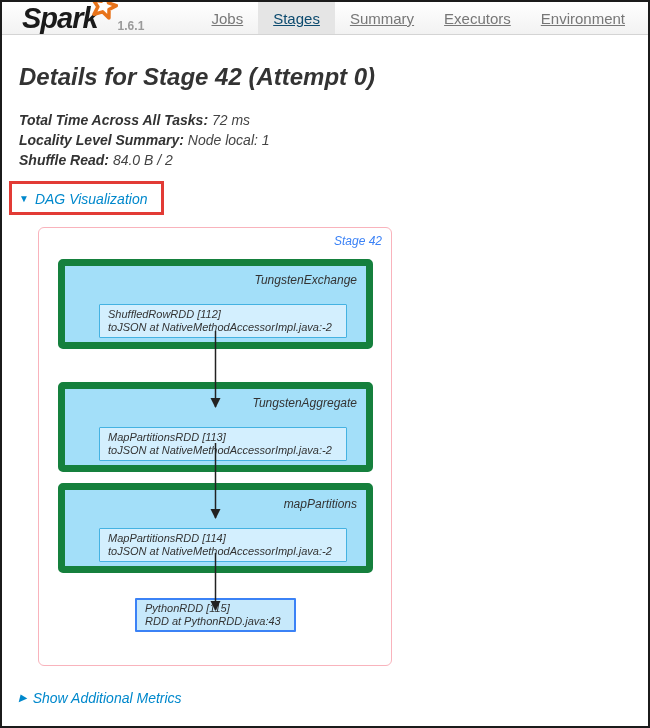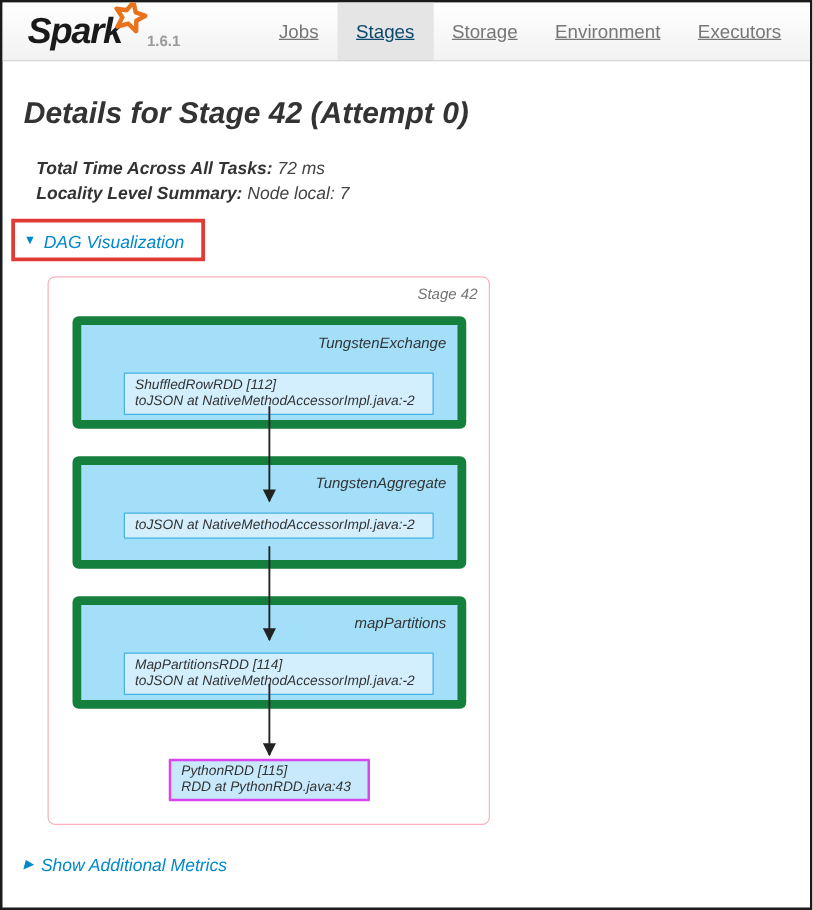--- a/index.html
+++ b/index.html
@@ -10,21 +10,21 @@
     position: relative;
     width: 650px; height: 728px;
     border: 2px solid #1b1b1b;
     background: #ffffff;
     overflow: hidden;
   }
 
   
   .navbar {
     position: relative;
-    height: 47px;
+    height: 33px;
     background: linear-gradient(#ffffff, #f2f2f2);
     border-bottom: 1px solid #d4d4d4;
     display: flex;
     align-items: stretch;
   }
   .brand {
     display: flex;
     align-items: center;
     padding-left: 20px;
     width: 160px;
@@ -83,21 +83,20 @@
     font-weight: bold;
     color: #333333;
     line-height: 1.1;
   }
 
   .summary { margin-top: 20px; }
   .summary-row {
     font-size: 14px;
     line-height: 20px;
     color: #444444;
-    margin-left: 10px;
   }
   .summary-row strong { color: #333333; }
 
   .toggle-link {
     display: inline-flex;
     align-items: center;
     gap: 6px;
     color: #0088cc;
     font-size: 14px;
     cursor: pointer;
@@ -126,33 +125,33 @@
     width: 354px;
     height: 439px;
     background: #ffffff;
     border: 1px solid #f9b3bc;
     border-radius: 6px;
   }
   .stage-label {
     position: absolute;
     top: 6px; right: 9px;
     font-size: 12px;
-    color: #737373;
+    color: #3b82f6;
   }
   .dag-cluster {
     position: absolute;
     left: 19px;
     width: 315px;
     height: 90px;
     background: #a3dff9;
     border: 7px solid #15803d;
     border-radius: 5px;
   }
   .dag-cluster.c1 { top: 31px; }
-  .dag-cluster.c2 { top: 143px; }
+  .dag-cluster.c2 { top: 154px; }
   .dag-cluster.c3 { top: 255px; }
   .cluster-label {
     position: absolute;
     top: 7px; right: 9px;
     font-size: 12px;
     color: #333333;
   }
   .rdd-node {
     position: absolute;
     left: 34px; top: 38px;
@@ -161,24 +160,24 @@
     border: 1.5px solid #44b2e2;
     border-radius: 1px;
     padding: 3px 4px 3px 8px;
     font-size: 11px;
     line-height: 13px;
     color: #333333;
     white-space: nowrap;
     overflow: hidden;
   }
   .rdd-node.output {
-    left: 96px; top: 385px;
+    left: 96px; top: 370px;
     width: 161px;
     background: #c7e9fb;
-    border: 2px solid #d946ef;
+    border: 2px solid #3b82f6;
     padding: 2px 4px 2px 8px;
   }
   .dag-arrows {
     position: absolute;
     left: 0; top: 0;
     pointer-events: none;
   }
 
   .metrics-links { margin-top: 21px; }
   .metrics-links .row { margin-bottom: 5px; }
@@ -194,38 +193,42 @@
         <span>Spark</span>
         <svg class="spark-star" viewBox="0 0 40 40">
           <polygon points="20,3 25.2,14.2 37,15.2 28.2,23.2 31,35 20,28.6 9,35 11.8,23.2 3,15.2 14.8,14.2" fill="#ffffff" stroke="#e8731a" stroke-width="5" stroke-linejoin="round" transform="rotate(14 20 20)"></polygon>
         </svg>
       </span>
       <span class="brand-version">1.6.1</span>
     </div>
     <ul class="nav-tabs">
       <li>Jobs</li>
       <li class="active">Stages</li>
-      <li>Storage</li>
+      <li>Summary</li>
+      <li>Executors</li>
       <li>Environment</li>
-      <li>Executors</li>
     </ul>
   </div>
 
   <div class="content">
 
     <h1 class="page-title">Details for Stage 42 (Attempt 0)</h1>
 
     <div class="summary">
       <div class="summary-row">
         <strong>Total Time Across All Tasks:</strong>
         <span>72 ms</span>
       </div>
       <div class="summary-row">
         <strong>Locality Level Summary:</strong>
-        <span>Node local: 7</span>
+        <span>Node local: 1</span>
+      </div>
+      <div class="summary-row">
+        <strong>Shuffle Read:</strong>
+        <span>84.0 B / 2</span>
       </div>
     </div>
 
     <div class="dag-toggle-wrap">
       <a class="toggle-link">
         <span class="tri">▼</span>
         <span>DAG Visualization</span>
       </a>
     </div>
 
@@ -237,20 +240,21 @@
         <span class="cluster-label">TungstenExchange</span>
         <div class="rdd-node">
           <div>ShuffledRowRDD [112]</div>
           <div>toJSON at NativeMethodAccessorImpl.java:-2</div>
         </div>
       </div>
 
       <div class="dag-cluster c2">
         <span class="cluster-label">TungstenAggregate</span>
         <div class="rdd-node">
+          <div>MapPartitionsRDD [113]</div>
           <div>toJSON at NativeMethodAccessorImpl.java:-2</div>
         </div>
       </div>
 
       <div class="dag-cluster c3">
         <span class="cluster-label">mapPartitions</span>
         <div class="rdd-node">
           <div>MapPartitionsRDD [114]</div>
           <div>toJSON at NativeMethodAccessorImpl.java:-2</div>
         </div>

